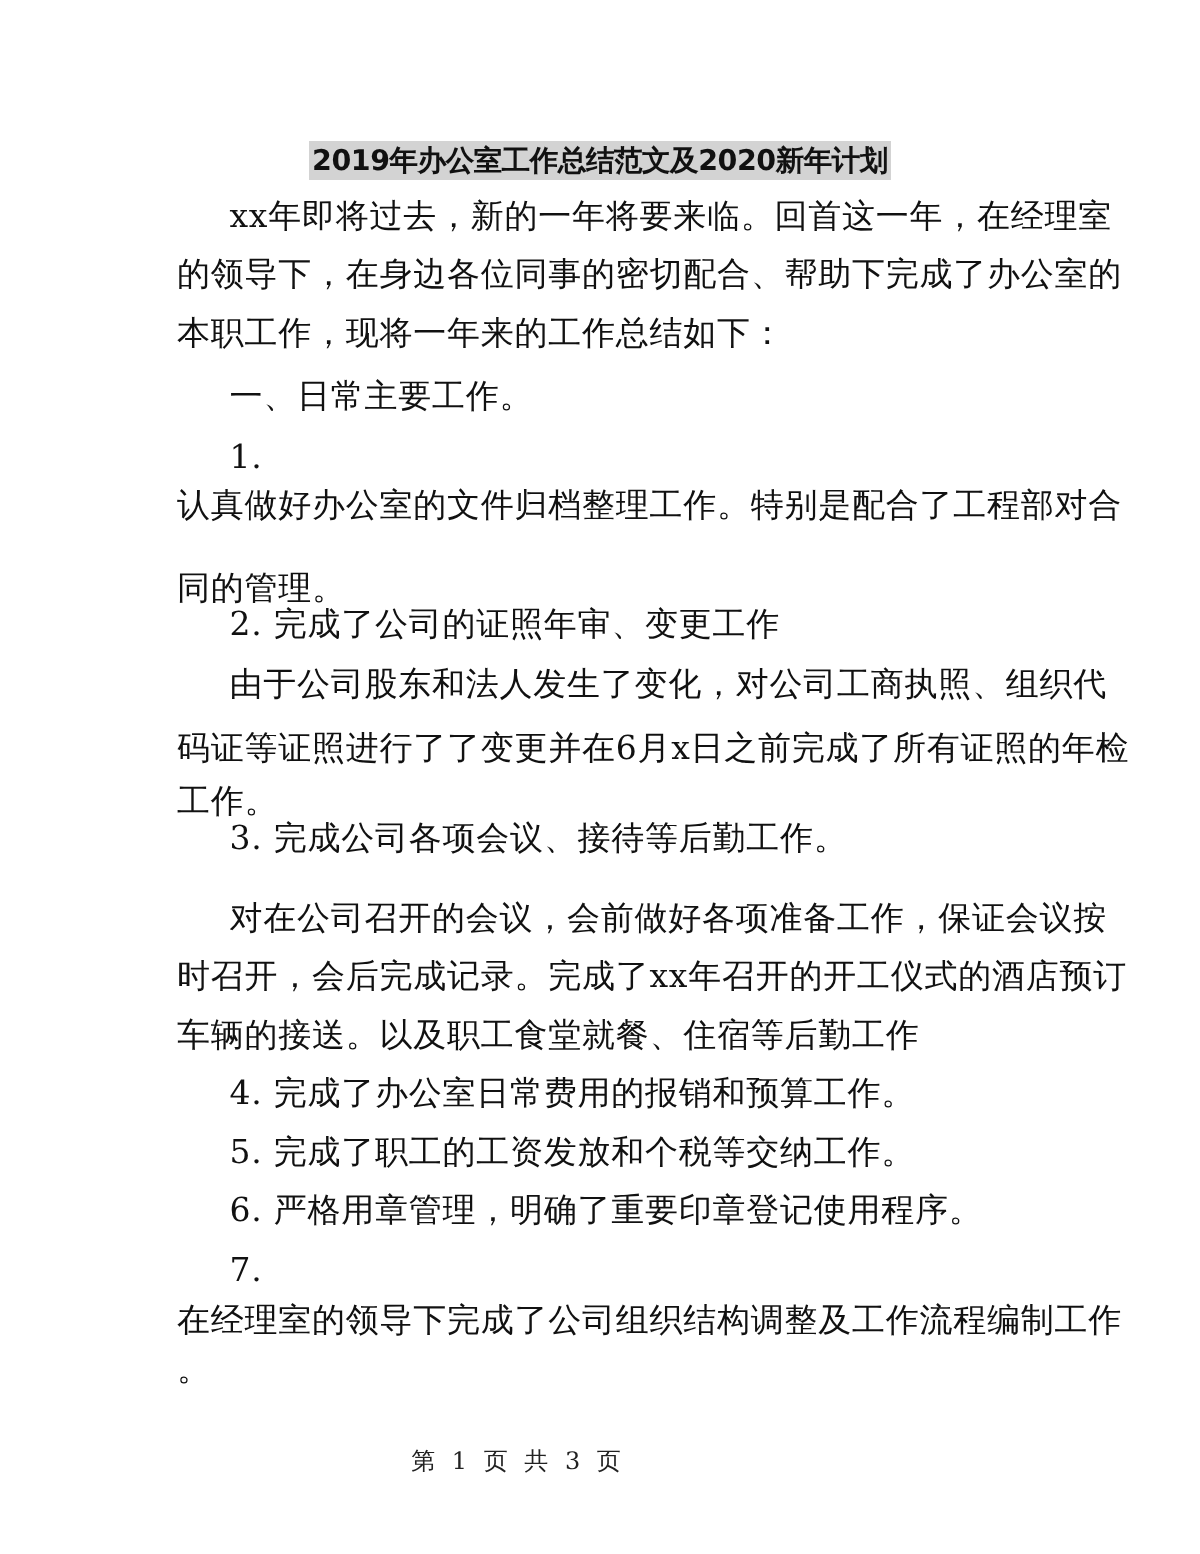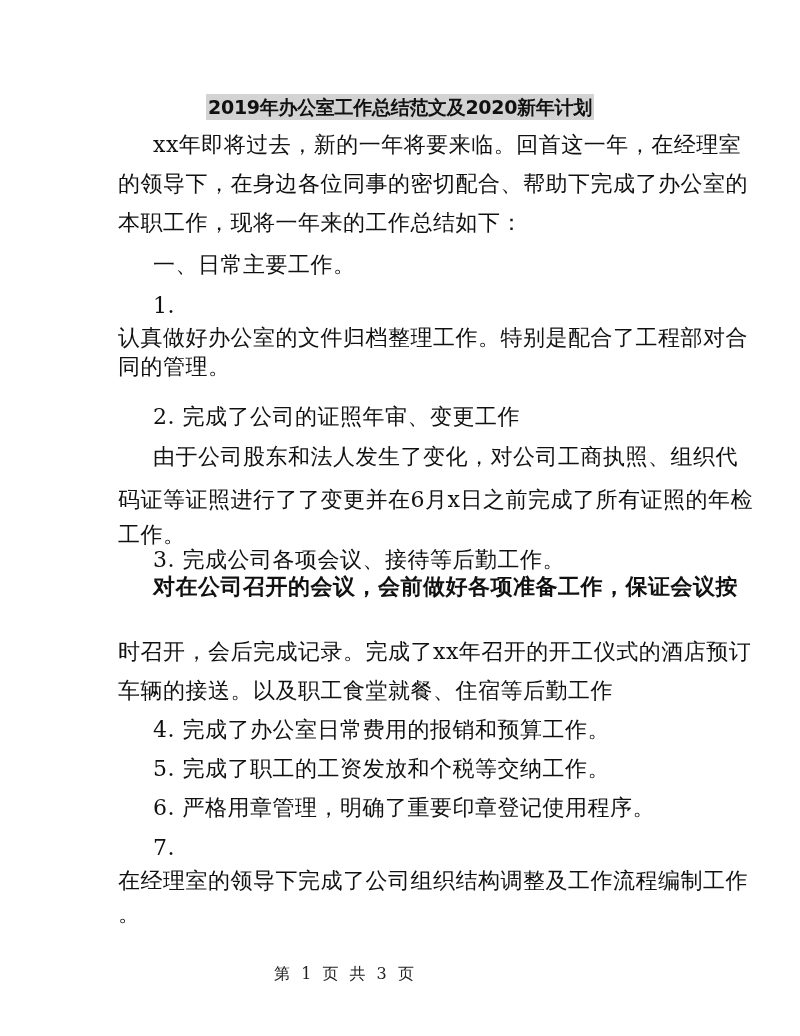--- a/index.html
+++ b/index.html
@@ -43,27 +43,27 @@
     <span class="title">2019年办公室工作总结范文及2020新年计划</span>
   </div>
 
   <div id="body-lines">
       <div class="line indent" style="top: 133px;">xx年即将过去，新的一年将要来临。回首这一年，在经理室</div>
       <div class="line" style="top: 172px; text-align: center;">的领导下，在身边各位同事的密切配合、帮助下完成了办公室的</div>
       <div class="line" style="top: 211px;">本职工作，现将一年来的工作总结如下：</div>
       <div class="line indent" style="top: 253px;">一、日常主要工作。</div>
       <div class="line indent" style="top: 294px;">1.</div>
       <div class="line" style="top: 326px;">认真做好办公室的文件归档整理工作。特别是配合了工程部对合</div>
-      <div class="line" style="top: 355px; text-align: center;">同的管理。</div>
+      <div class="line" style="top: 381px; text-align: center;">同的管理。</div>
       <div class="line indent" style="top: 405px; text-align: center;">2. 完成了公司的证照年审、变更工作</div>
       <div class="line indent" style="top: 445px;">由于公司股东和法人发生了变化，对公司工商执照、组织代</div>
       <div class="line" style="top: 488px; text-align: right;">码证等证照进行了了变更并在6月x日之前完成了所有证照的年检</div>
       <div class="line" style="top: 523px;">工作。</div>
       <div class="line indent" style="top: 548px;">3. 完成公司各项会议、接待等后勤工作。</div>
-      <div class="line indent" style="top: 574px; font-weight: bold;">对在公司召开的会议，会前做好各项准备工作，保证会议按</div>
+      <div class="line indent" style="top: 601px;">对在公司召开的会议，会前做好各项准备工作，保证会议按</div>
       <div class="line" style="top: 640px;">时召开，会后完成记录。完成了xx年召开的开工仪式的酒店预订</div>
       <div class="line" style="top: 679px;">车辆的接送。以及职工食堂就餐、住宿等后勤工作</div>
       <div class="line indent" style="top: 718px;">4. 完成了办公室日常费用的报销和预算工作。</div>
       <div class="line indent" style="top: 757px;">5. 完成了职工的工资发放和个税等交纳工作。</div>
       <div class="line indent" style="top: 796px;">6. 严格用章管理，明确了重要印章登记使用程序。</div>
       <div class="line indent" style="top: 836px;">7.</div>
       <div class="line" style="top: 869px;">在经理室的领导下完成了公司组织结构调整及工作流程编制工作</div>
       <div class="line" style="top: 902px;">。</div>
     </div>
 

